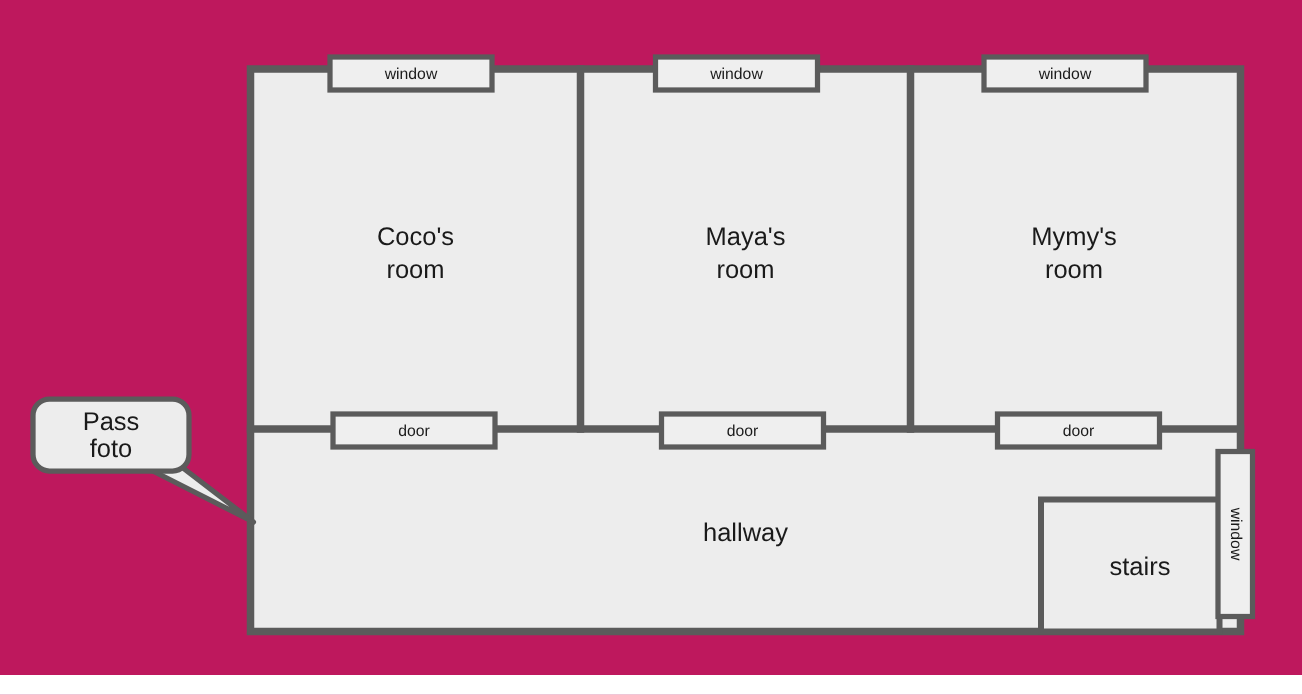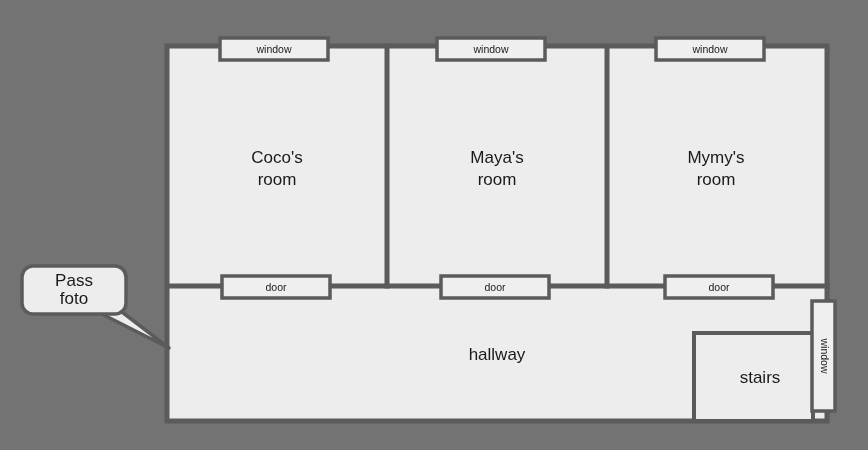--- a/index.html
+++ b/index.html
@@ -10,21 +10,21 @@
   body {
     width: 868px;
     height: 463px;
     font-family: "Liberation Sans", sans-serif;
     overflow: hidden;
   }
   #canvas {
     position: relative;
     width: 868px;
     height: 450px;
-    background: #737373;
+    background: #be185d;
   }
   svg.floorplan {
     position: absolute;
     left: 0;
     top: 0;
     width: 868px;
     height: 463px;
   }
   .lbl {
     fill: #1a1a1a;

